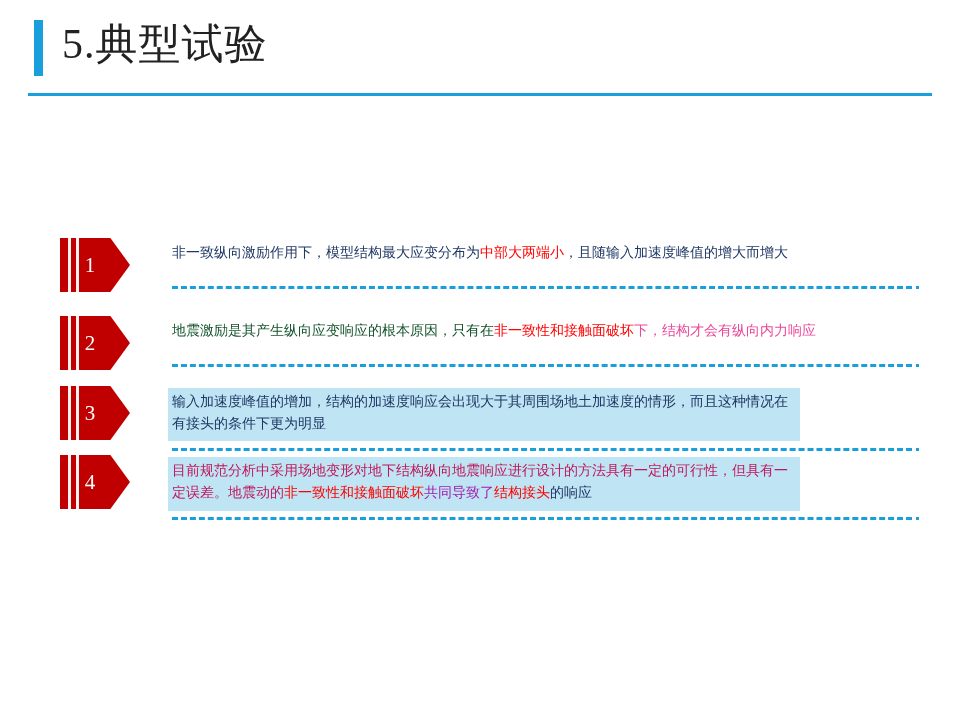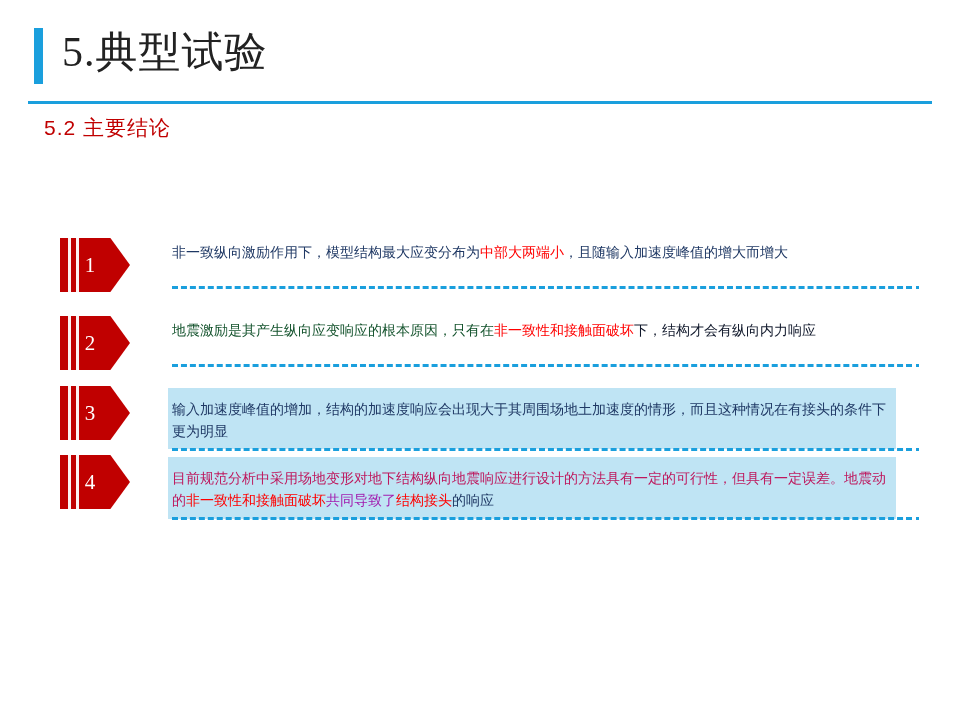--- a/index.html
+++ b/index.html
@@ -12,21 +12,21 @@
     background: #ffffff;
     font-family: "Liberation Sans", sans-serif;
     overflow: hidden;
     position: relative;
   }
 
   
   .slide-header {
     position: absolute;
     left: 0;
-    top: 8px;
+    top: 0;
     width: 792px;
     height: 96px;
   }
   .title-bar {
     position: absolute;
     left: 34px;
     top: 20px;
     width: 9px;
     height: 56px;
     background: #1a9fdd;
@@ -123,23 +123,23 @@
     left: 172px;
     width: 740px;
     font-size: 14px;
     color: #1f3864;
     line-height: 22px;
   }
   .textblock.one-line { top: 3px; }
   .textblock.two-line { top: 2px; }
   .textblock.boxed {
     background: #bfe4f4;
-    padding: 10px 4px 7px 4px;
+    padding: 2px 4px 7px 4px;
     left: 168px;
-    width: 728px;
+    width: 632px;
     box-sizing: border-box;
   }
 
   .dash-rule {
     position: absolute;
     left: 172px;
     width: 740px;
     height: 0;
     border-top: 3px dashed #1a9fdd;
   }
@@ -155,21 +155,20 @@
     background: #1a9fdd;
   }
 </style>
 </head>
 <body>
 
 <div class="slide-header">
   <div class="title-bar"></div>
   <div class="slide-title">5.典型试验</div>
   <div class="header-rule"></div>
-  <div class="subtitle">5.2 主要结论</div>
 </div>
 
 <div class="items" id="items">
     <div class="item item-1">
       <div class="badge">
         <div class="arrow"></div>
         <div class="stripe s1"></div>
         <div class="stripe s2"></div>
         <div class="num">1</div>
       </div>
@@ -177,21 +176,21 @@
       <div class="dash-rule"></div>
       <div class="dot" style="left: 916px; top: 48px;"></div>
     </div>
     <div class="item item-2">
       <div class="badge">
         <div class="arrow"></div>
         <div class="stripe s1"></div>
         <div class="stripe s2"></div>
         <div class="num">2</div>
       </div>
-      <div class="textblock one-line"><span style="color: #14532d; text-align: right;">地震激励是其产生纵向应变响应的根本原因，只有在</span><span style="color: rgb(255, 0, 0);">非一致性和接触面破坏</span><span style="color: #0f172a;">下，结构才会有纵向内力响应</span></div>
+      <div class="textblock one-line"><span style="color: #14532d; text-align: right;">地震激励是其产生纵向应变响应的根本原因，只有在</span><span style="color: rgb(255, 0, 0);">非一致性和接触面破坏</span><span style="color: #ec4899;">下，结构才会有纵向内力响应</span></div>
       <div class="dash-rule"></div>
       <div class="dot" style="left: 916px; top: 48px;"></div>
     </div>
     <div class="item item-3">
       <div class="badge">
         <div class="arrow"></div>
         <div class="stripe s1"></div>
         <div class="stripe s2"></div>
         <div class="num">3</div>
       </div>

